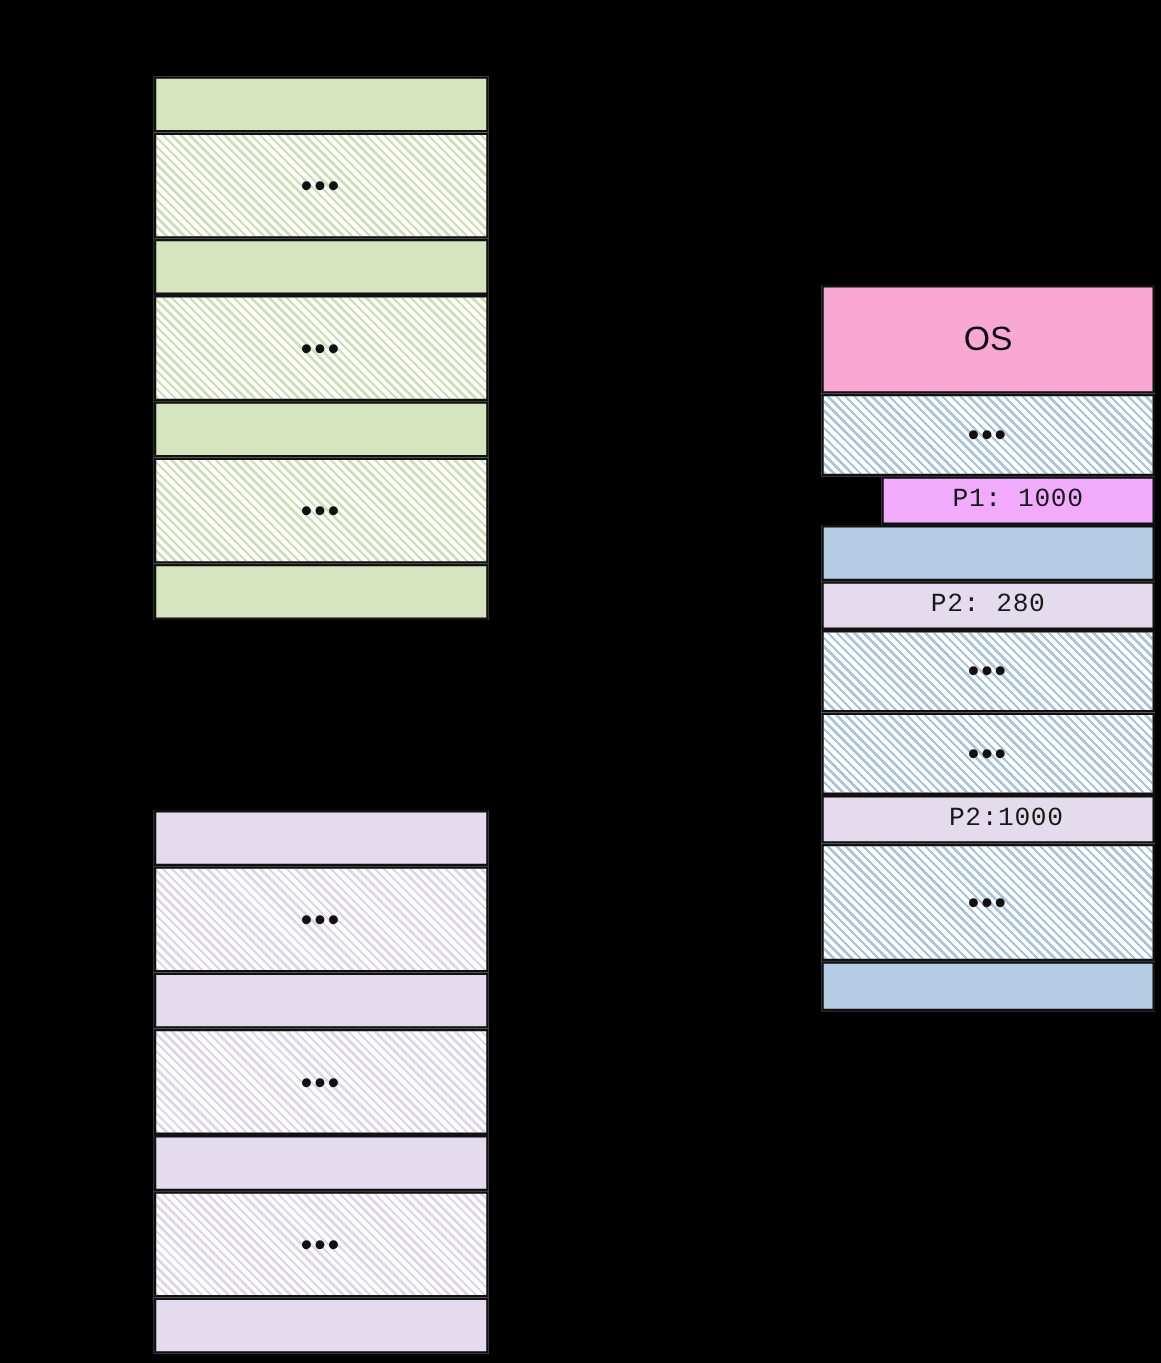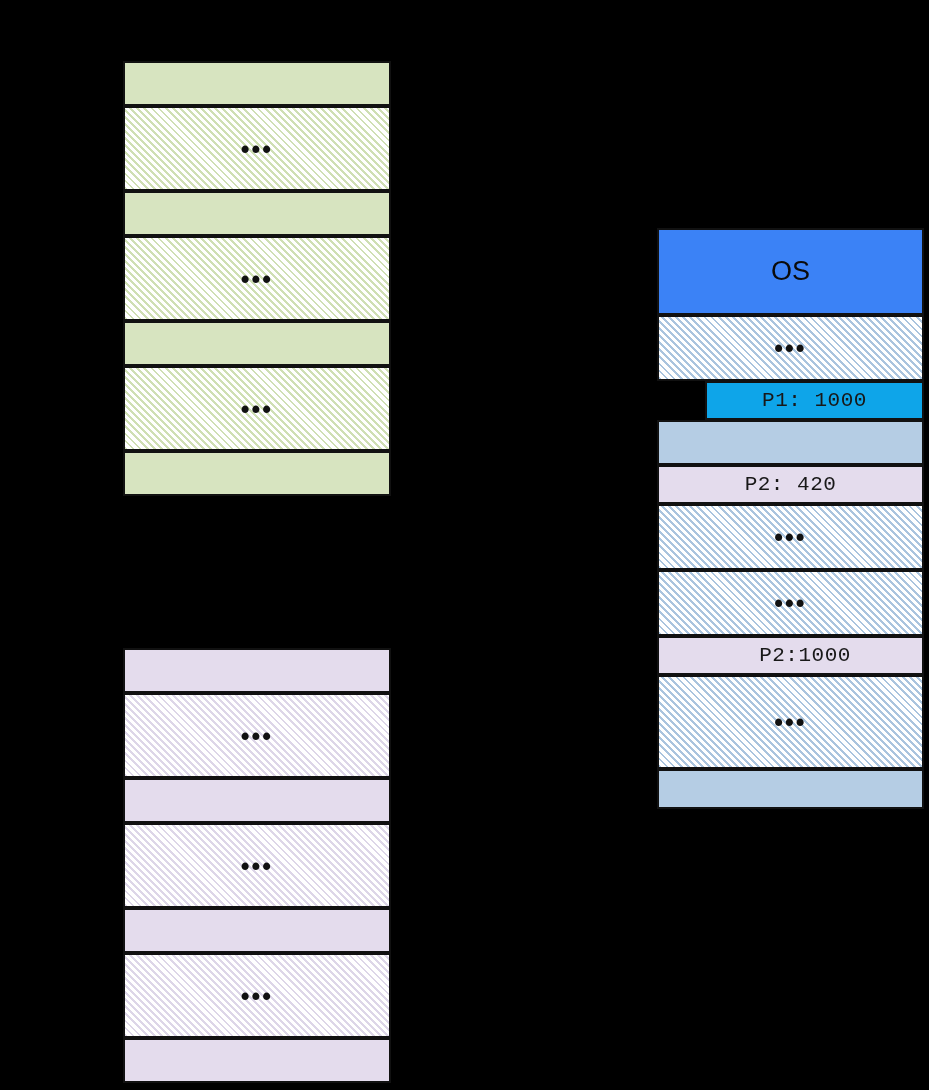--- a/index.html
+++ b/index.html
@@ -57,22 +57,22 @@
     line-height: 0;
     color: #111111;
     letter-spacing: 2px;
     z-index: 2;
   }
 
   
   .fill-green  { background-color: #d7e4c0; }
   .fill-purple { background-color: #e4dced; }
   .fill-blue   { background-color: #b5cde4; }
-  .fill-gray   { background-color: #3b82f6; }
-  .fill-cream  { background-color: #0ea5e9; margin-left: 48px; }
+  .fill-gray   { background-color: #f9a8d4; }
+  .fill-cream  { background-color: #f0abfc; margin-left: 48px; }
   .fill-lilac  { background-color: #e4dced; }
 
   
   .hatch-green {
     background-color: #ffffff;
     background-image: repeating-linear-gradient(
       45deg,
       #cfdfb4 0px, #cfdfb4 2px,
       #ffffff 2px, #ffffff 5px
     );
@@ -134,21 +134,21 @@
       <span class="label-os">OS</span>
     </div>
     <div class="cell hatch-blue" style="height: 66px;">
       <span class="ellipsis">•••</span>
     </div>
     <div class="cell fill-cream" style="height: 39px;">
       <span class="label-mono">P1: 1000</span>
     </div>
     <div class="cell fill-blue" style="height: 45px;"></div>
     <div class="cell fill-lilac" style="height: 39px;">
-      <span class="label-mono">P2: 420</span>
+      <span class="label-mono">P2: 280</span>
     </div>
     <div class="cell hatch-blue" style="height: 66px;">
       <span class="ellipsis">•••</span>
     </div>
     <div class="cell hatch-blue" style="height: 66px;">
       <span class="ellipsis">•••</span>
     </div>
     <div class="cell fill-lilac" style="height: 39px; padding-left: 29px;">
       <span class="label-mono">P2:1000</span>
     </div>

